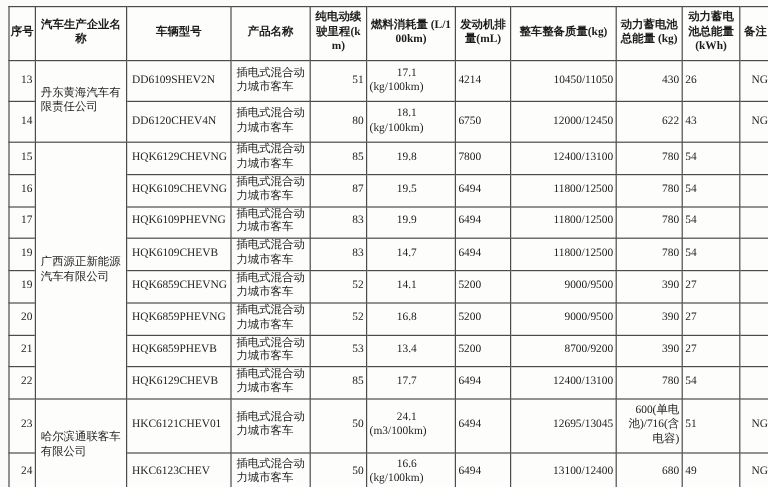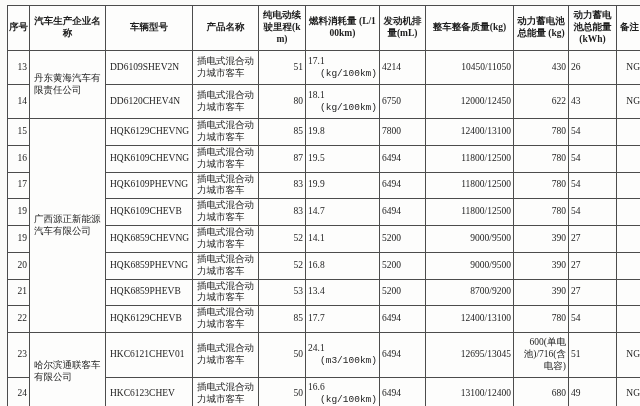--- a/index.html
+++ b/index.html
@@ -42,22 +42,22 @@
   col.c-fuel{width:74px;}
   col.c-engine{width:46px;}
   col.c-weight{width:88px;}
   col.c-bmass{width:55px;}
   col.c-benergy{width:48px;}
   col.c-remark{width:26px;}
 
   td.al-c{text-align:right;}
   td.al-l{text-align:left;padding-left:4px;}
   td.al-r{text-align:left;padding-right:7px;}
-  .fuel-num{text-align:left;padding-right:7px;}
-  .fuel-unit{text-align:right;font-family:Liberation Mono, monospace;}
+  .fuel-num{text-align:center;padding-right:7px;}
+  .fuel-unit{text-align:left;}
 
   
   tr.r0 td,tr.r1 td{height:31px;}
   tr.r2 td,tr.r3 td,tr.r4 td,tr.r5 td,tr.r6 td,tr.r7 td,tr.r8 td,tr.r9 td{height:22px;}
   tr.r10 td{height:42px;}
   tr.r11 td{height:30px;}
 </style>
 </head>
 <body>
 

